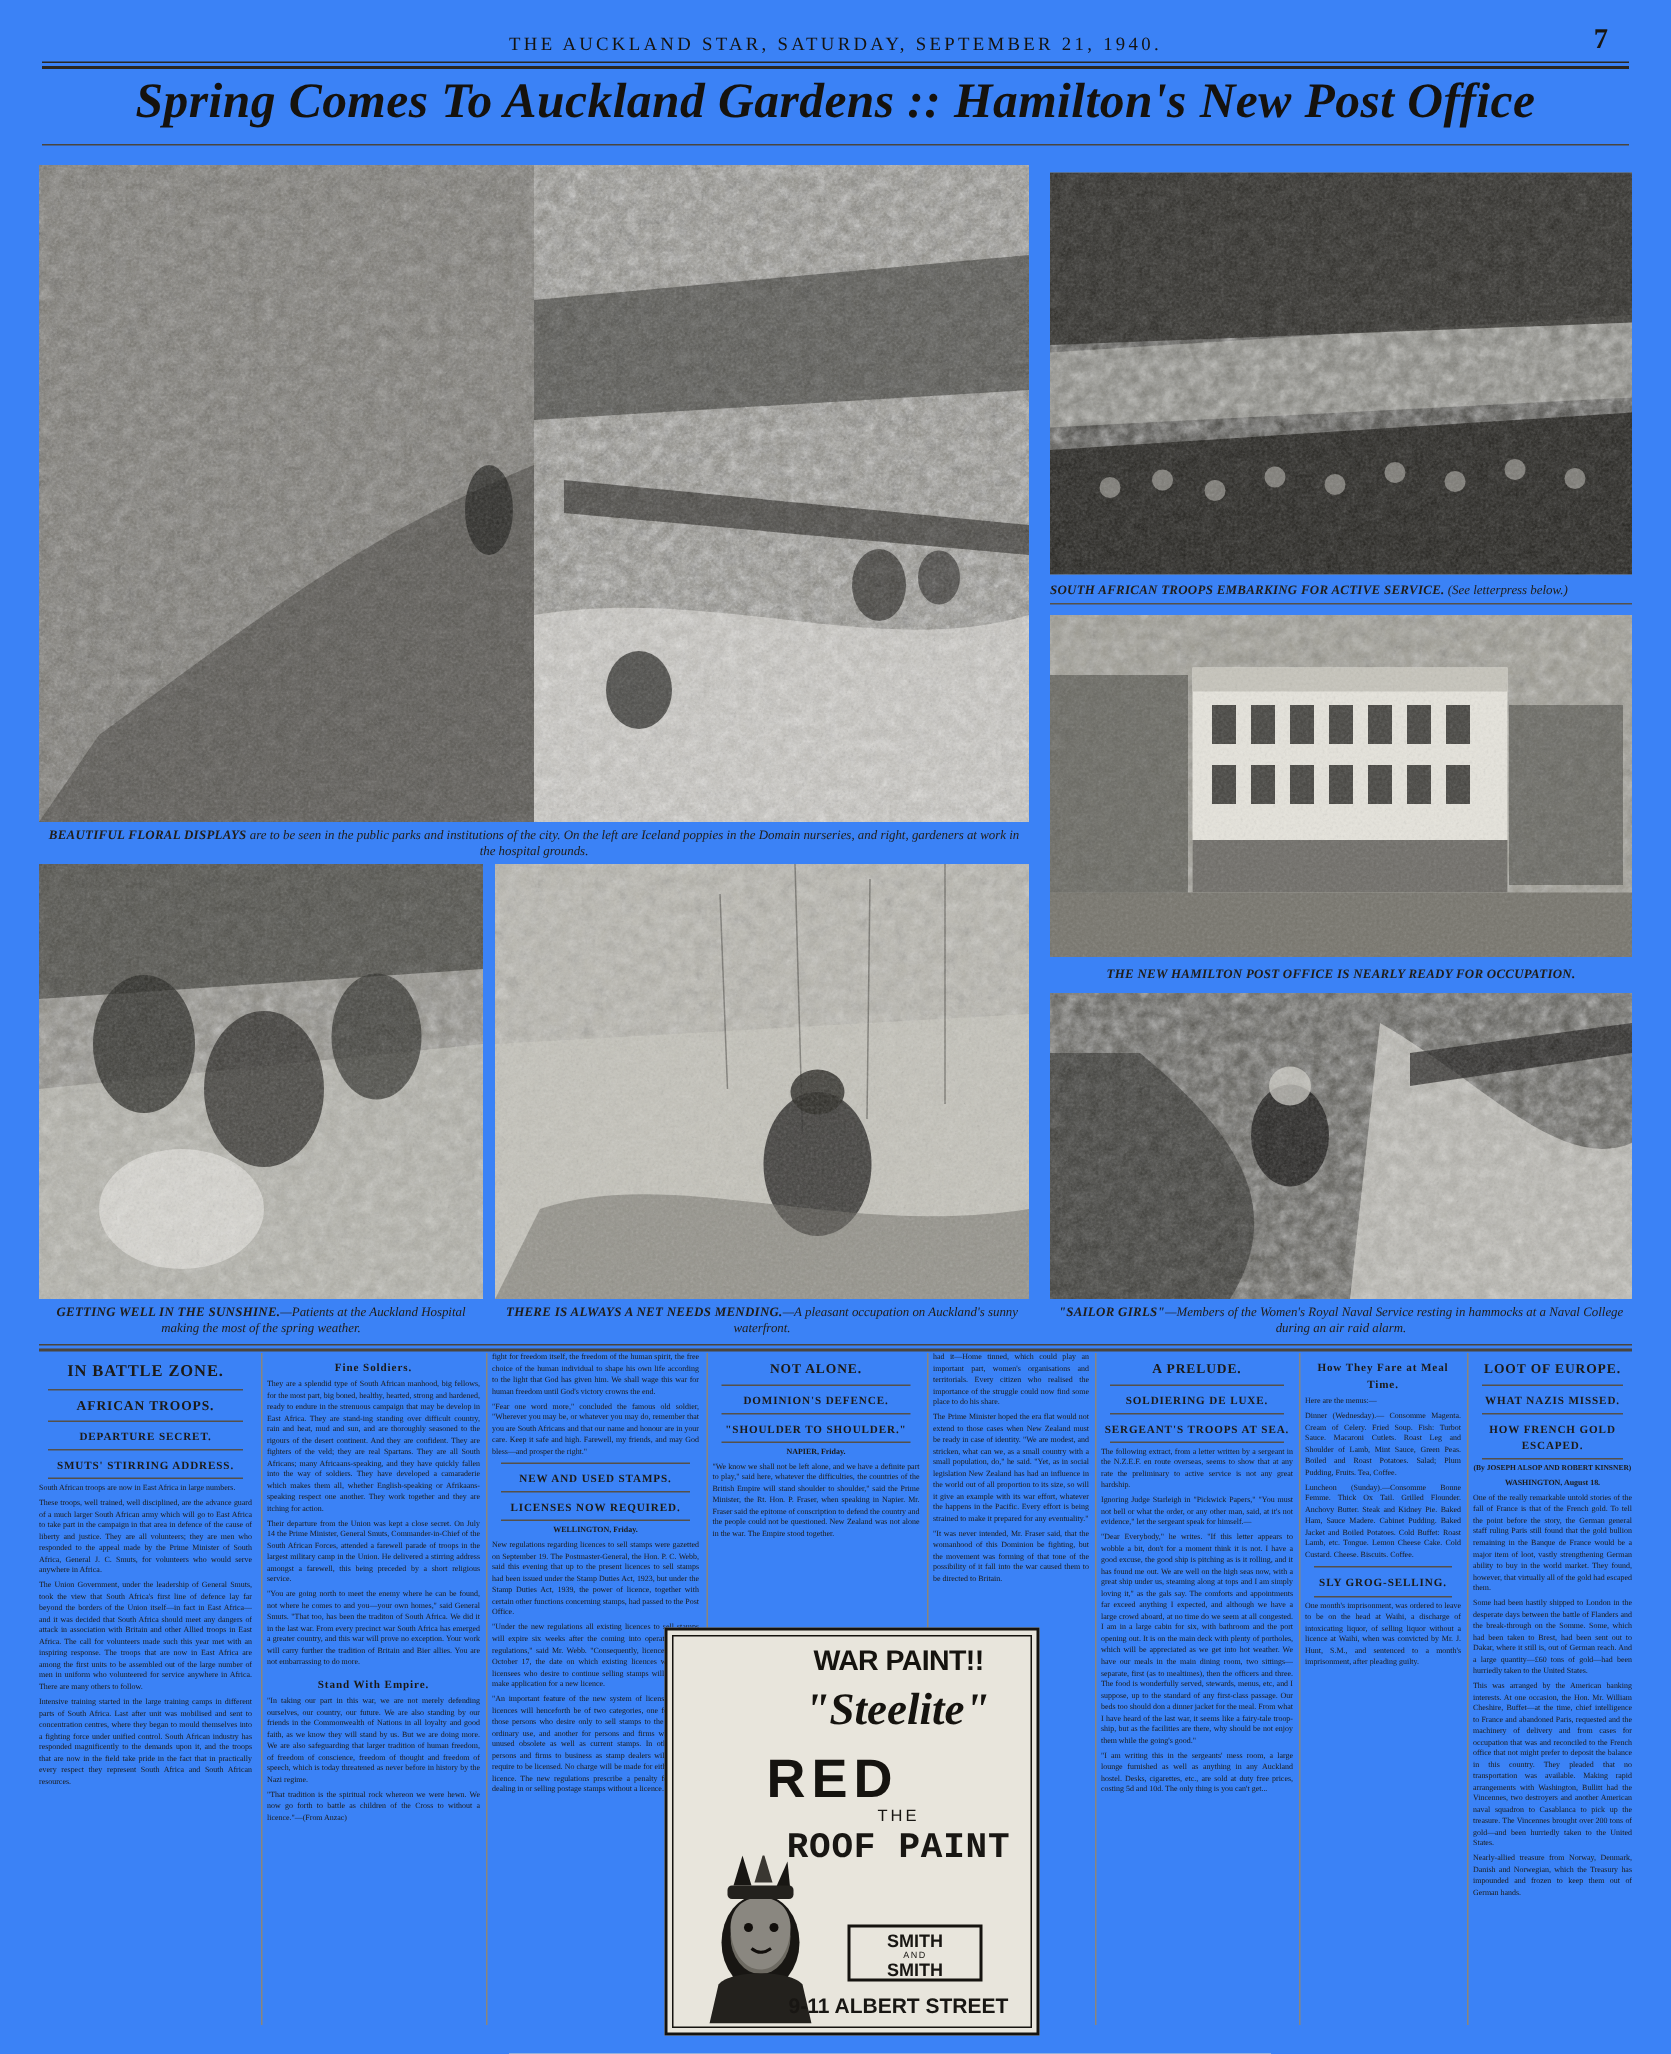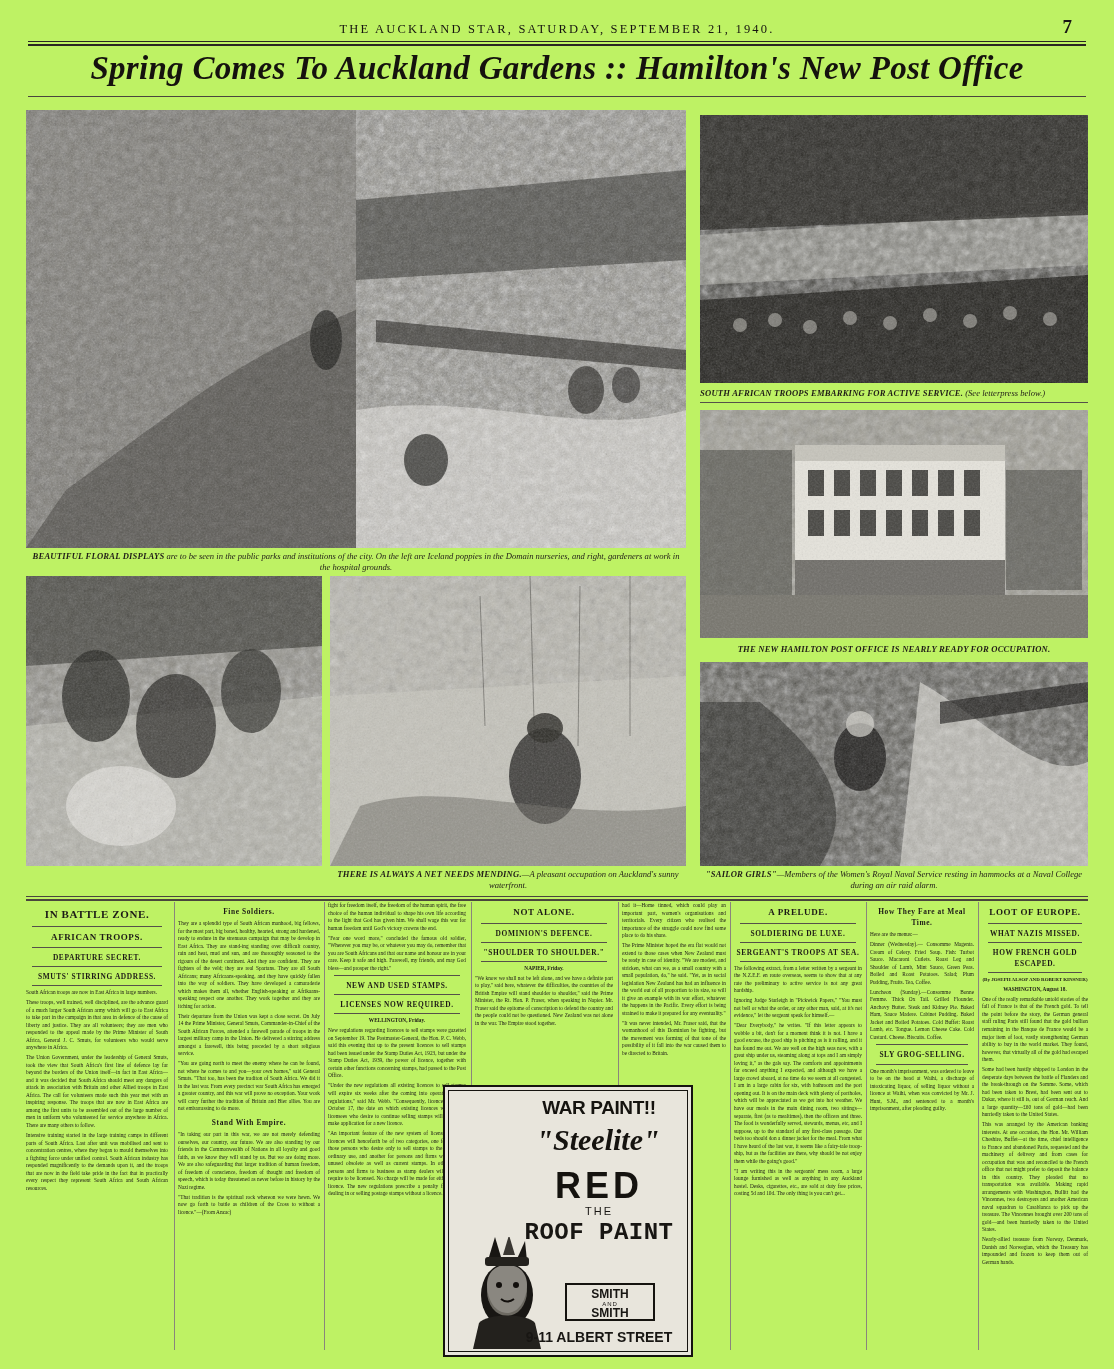--- a/index.html
+++ b/index.html
@@ -1,17 +1,17 @@
 <!DOCTYPE html>
 <html><head>
 <meta charset="utf-8">
 <style>
   html,body{margin:0;padding:0;background:#d8d5cc;}
   body{width:1114px;height:1369px;font-family:"Liberation Serif",serif;color:#181613;position:relative;overflow:hidden;}
-  .page{width:1114px;height:1369px;background:#bef264;position:relative;}
+  .page{width:1114px;height:1369px;background:#3b82f6;position:relative;}
 
   
   .masthead{position:absolute;left:0;top:22px;width:1114px;text-align:center;font-family:"Liberation Serif",serif;font-size:12.5px;letter-spacing:2.2px;color:#15130f;}
   .pagenum{position:absolute;right:42px;top:16px;font-size:19px;font-weight:bold;font-family:"Liberation Serif",serif;}
   .rule-top{position:absolute;left:28px;top:41px;width:1058px;height:1px;background:#2a2722;}
   .rule-top2{position:absolute;left:28px;top:44px;width:1058px;height:2px;background:#2a2722;}
 
   .headline{position:absolute;left:0;top:50px;width:1114px;text-align:center;
     font-family:"Liberation Serif",serif;font-style:italic;font-weight:bold;font-size:33px;letter-spacing:.3px;color:#15120e;}
   .rule-head{position:absolute;left:28px;top:96px;width:1058px;height:1px;background:#4a453d;}
@@ -31,21 +31,21 @@
   .hd.sm{font-size:7.4px;}
   .hr{border-top:1px solid #55504a;margin:3px 6px;}
   .vrule{position:absolute;top:0;width:1px;height:448px;background:#8a857c;}
   p{margin:0 0 2.5px;}
 
   
   .ad{position:absolute;left:443px;top:1085px;width:246px;height:268px;border:2px solid #15130f;background:#e8e5dc;overflow:hidden;}
   .ad-in{position:absolute;inset:3px;border:1px solid #15130f;}
   .ad-title{position:absolute;left:66px;top:10px;width:176px;text-align:center;font-family:"Liberation Sans",sans-serif;font-weight:bold;font-size:19px;letter-spacing:-.4px;color:#15130f;}
   .ad-steel{position:absolute;left:60px;top:36px;width:186px;text-align:center;font-family:"Liberation Serif",serif;font-weight:bold;font-style:italic;font-size:30px;color:#15130f;}
-  .ad-red{position:absolute;left:66px;top:78px;width:176px;text-align:center;font-family:"Liberation Sans",sans-serif;font-weight:bold;font-size:36px;letter-spacing:4px;color:#15130f;}
+  .ad-red{position:absolute;left:66px;top:78px;width:176px;text-align:left;font-family:"Liberation Sans",sans-serif;font-weight:bold;font-size:36px;letter-spacing:4px;color:#15130f;}
   .ad-the{position:absolute;left:66px;top:118px;width:176px;text-align:center;font-size:11px;font-family:"Liberation Sans",sans-serif;letter-spacing:2px;}
   .ad-roof{position:absolute;left:66px;top:133px;width:176px;text-align:center;font-family:Liberation Mono, monospace;font-weight:bold;font-size:24px;line-height:1.05;letter-spacing:.5px;}
   .ad-logo{position:absolute;left:120px;top:196px;width:90px;height:38px;border:2px solid #15130f;text-align:center;font-family:"Liberation Sans",sans-serif;font-weight:bold;font-size:12px;line-height:1.05;padding-top:3px;box-sizing:border-box;}
   .ad-logo .sm{font-size:6px;font-weight:normal;letter-spacing:1px;}
   .ad-addr{position:absolute;left:66px;top:242px;width:176px;text-align:center;font-family:"Liberation Sans",sans-serif;font-weight:bold;font-size:14px;}
   .chief{position:absolute;left:14px;top:150px;width:96px;height:112px;}
 </style>
 </head>
 <body>
 
@@ -154,20 +154,23 @@
       <rect width="296" height="290" filter="url(#f2)" opacity=".7"></rect>
       <path d="M0,0 L296,0 L296,70 L0,90 Z" fill="#2c2b27" opacity=".6"></path>
       <path d="M0,150 L296,120 L296,290 L0,290 Z" fill="#d8d6cf" opacity=".45"></path>
       <ellipse cx="70" cy="120" rx="34" ry="46" fill="#262521" opacity=".75"></ellipse>
       <ellipse cx="150" cy="150" rx="40" ry="52" fill="#1f1e1b" opacity=".7"></ellipse>
       <ellipse cx="225" cy="115" rx="30" ry="42" fill="#2a2925" opacity=".7"></ellipse>
       <ellipse cx="95" cy="230" rx="55" ry="40" fill="#f0efeb" opacity=".55"></ellipse>
       <rect width="296" height="290" filter="url(#f1)" opacity=".25"></rect>
     </svg>
   </div>
+  <div class="cap" style="left:26px;top:869px;width:296px;text-align:center;">
+    <b>GETTING WELL IN THE SUNSHINE.</b><span>—Patients at the Auckland Hospital making the most of the spring weather.</span>
+  </div>
 
   <div class="photo" style="left:330px;top:576px;width:356px;height:290px;">
     <svg class="grain" viewBox="0 0 356 290" preserveAspectRatio="none">
       <rect width="356" height="290" fill="#b9b7ae"></rect>
       <rect width="356" height="290" filter="url(#f2)" opacity=".5"></rect>
       <path d="M0,120 L356,100 L356,290 L0,290 Z" fill="#c9c7bf" opacity=".7"></path>
       <g stroke="#3a3935" stroke-width="1" opacity=".5">
         <line x1="200" y1="0" x2="205" y2="180"></line>
           <line x1="250" y1="10" x2="248" y2="170"></line>
         <line x1="300" y1="0" x2="300" y2="160"></line>

